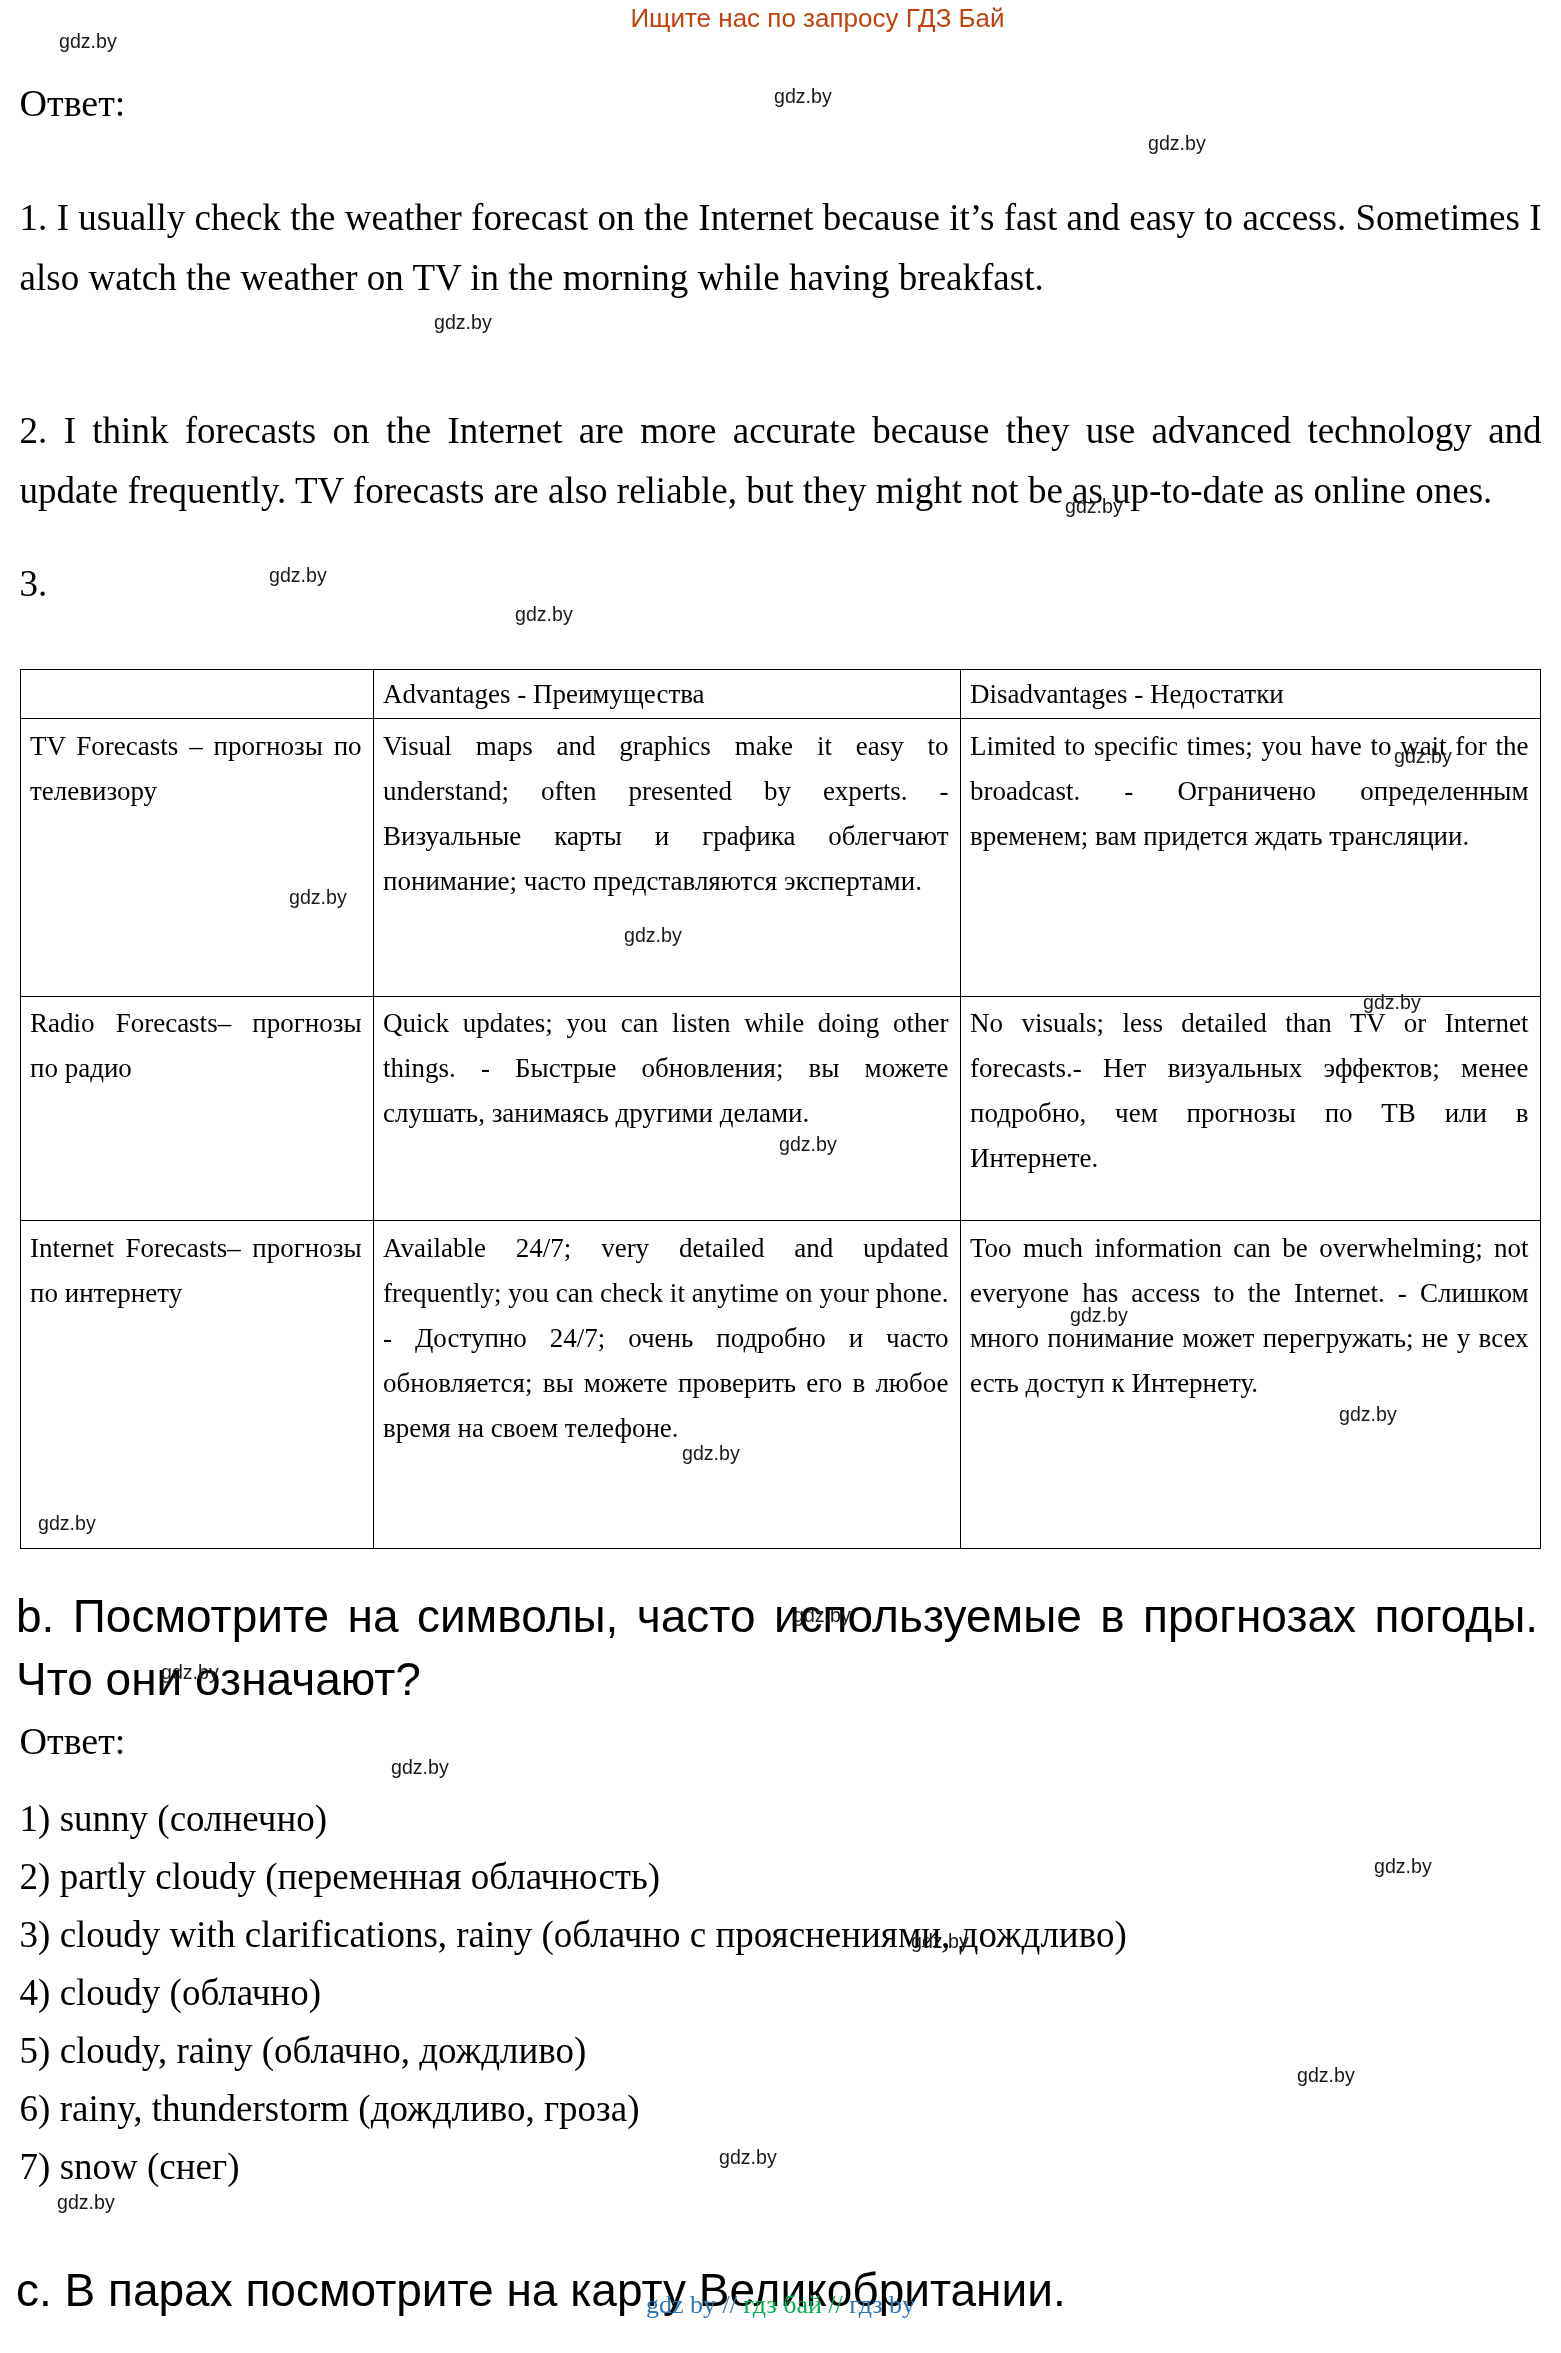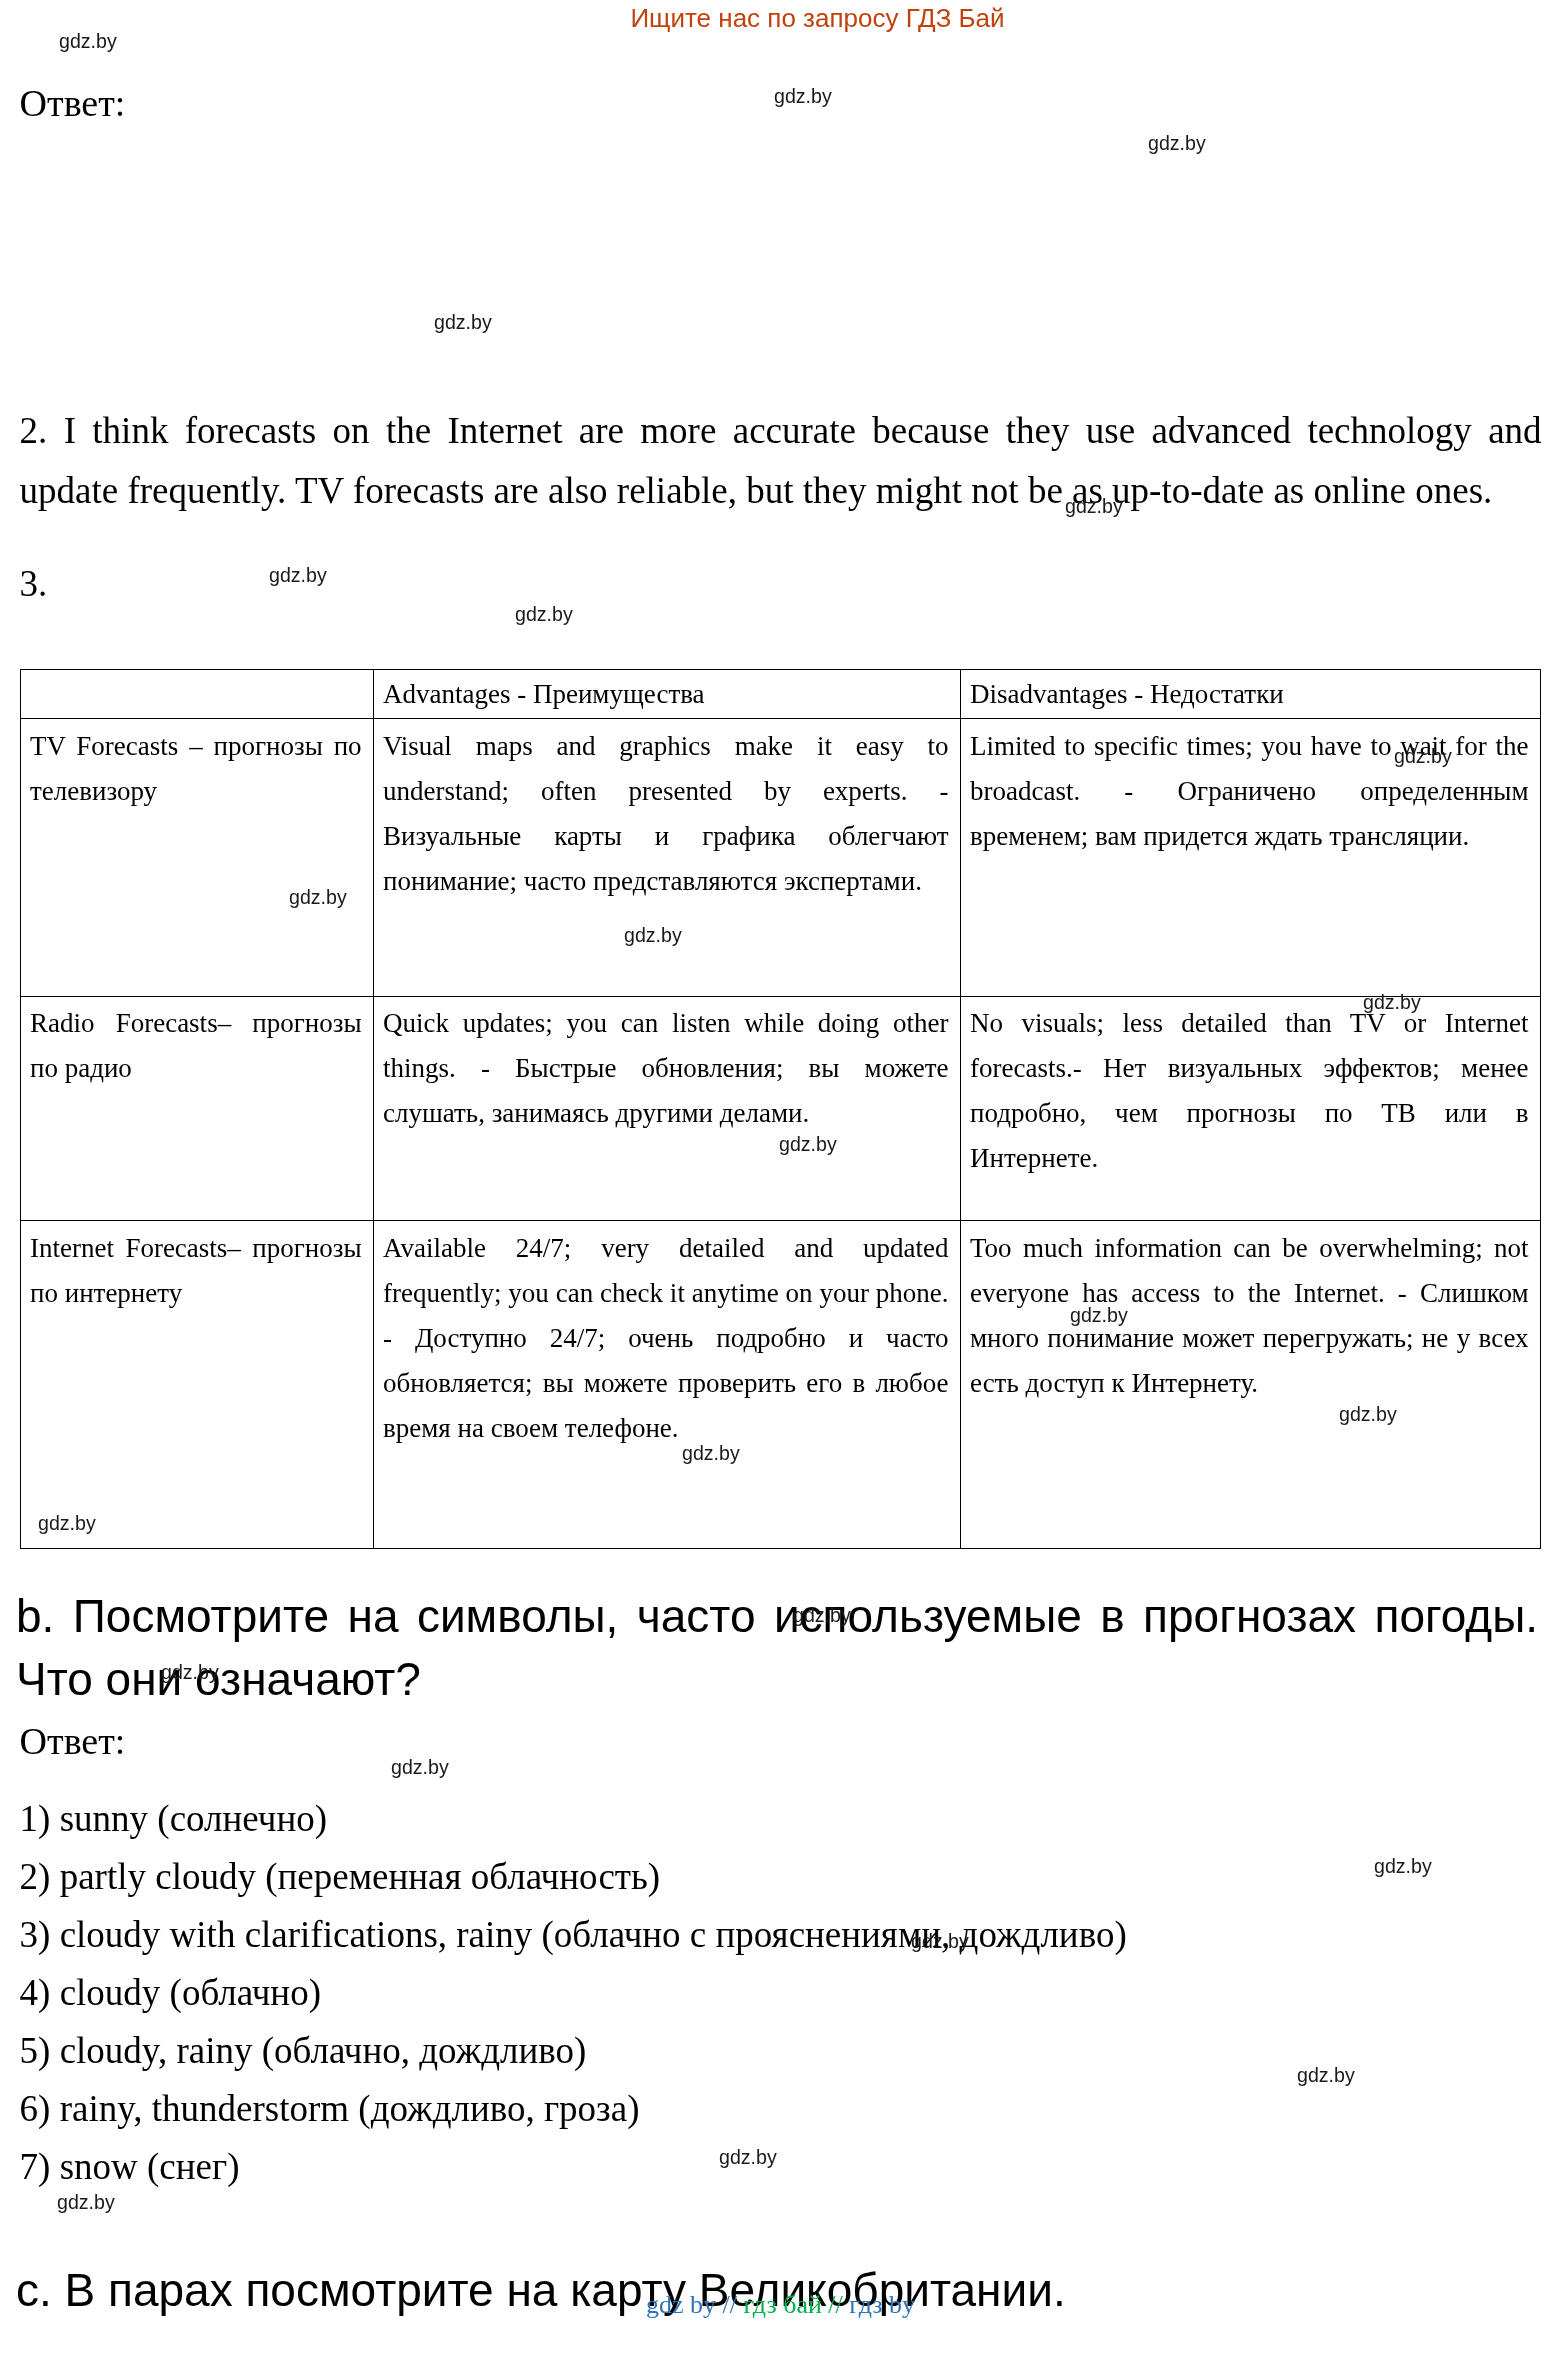--- a/index.html
+++ b/index.html
@@ -68,20 +68,21 @@
 </style>
 </head>
 <body>
 
 <div class="page">
 
   <div class="promo" style="color: #c2410c; padding-left: 37px;">Ищите нас по запросу ГДЗ Бай</div>
 
   <h2 class="h-answer" id="answer1-heading">Ответ:</h2>
 
+  <p class="para" id="para1">1. I usually check the weather forecast on the Internet because it’s fast and easy to access. Sometimes I also watch the weather on TV in the morning while having breakfast.</p>
   <p class="para" id="para2">2. I think forecasts on the Internet are more accurate because they use advanced technology and update frequently. TV forecasts are also reliable, but they might not be as up-to-date as online ones.</p>
 
   <div id="item3-number">3.</div>
 
   <table class="cmp-table">
     <colgroup>
         <col class="c1">
         <col class="c2">
         <col class="c3">
       </colgroup>

